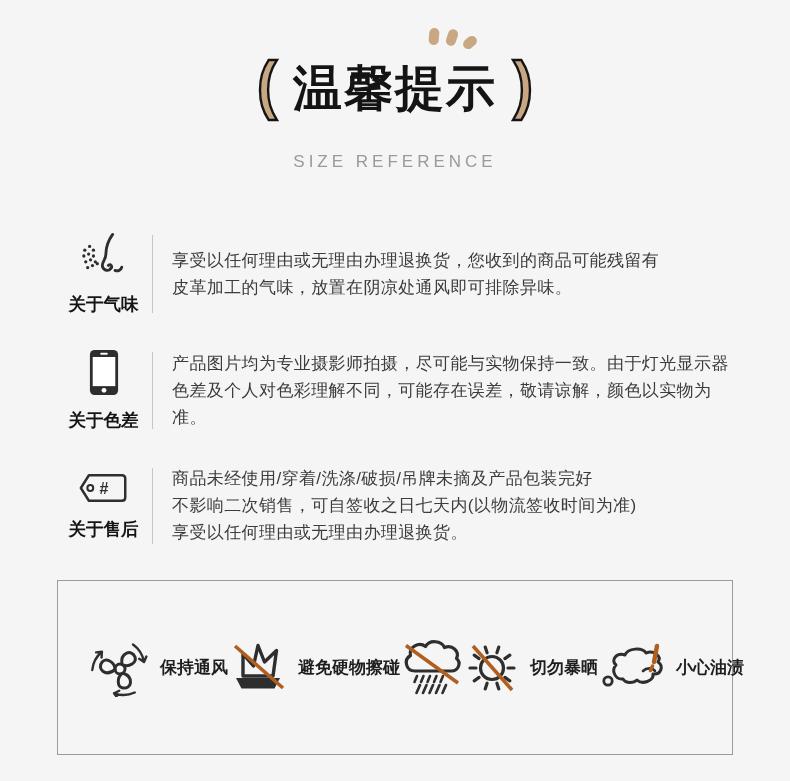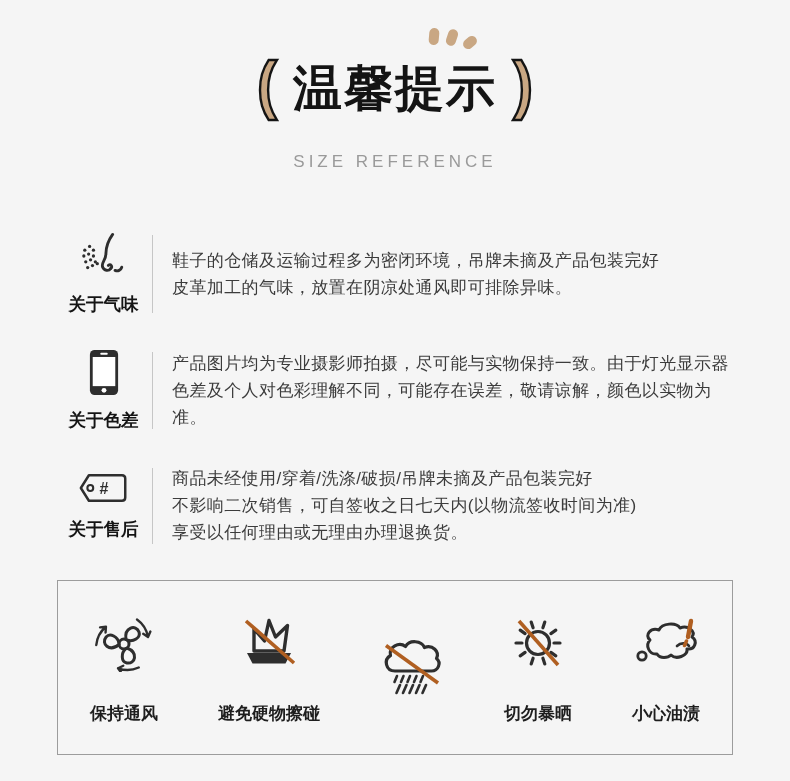--- a/index.html
+++ b/index.html
@@ -64,21 +64,21 @@
   }
 
   
   .care-box{
     width:676px;height:175px;box-sizing:border-box;
     margin:24px auto 0;
     border:1px solid #9c9c9c;
     display:flex;align-items:center;justify-content:space-between;
     padding:0 32px;
   }
-  .care-item{display:flex;flex-direction:column;align-items:center;gap:28px;justify-content:space-between;}
+  .care-item{display:flex;flex-direction:row;align-items:center;gap:10px;justify-content:space-between;}
   .care-icon{height:64px;display:flex;align-items:center;justify-content:center;}
   .care-label{font-size:17px;font-weight:bold;color:#1e1e1e;white-space:nowrap;}
   svg{display:block;}
 </style>
 </head>
 <body>
 
 <div class="page">
 
   <div class="header">
@@ -119,21 +119,21 @@
               <circle cx="9" cy="37" r="1.7"></circle>
                 <circle cx="14" cy="35" r="1.7"></circle>
                 <circle cx="19" cy="33" r="1.7"></circle>
             </g>
           </svg>
         </div>
         <div class="tip-label">关于气味</div>
       </div>
       <div class="tip-divider"></div>
       <div class="tip-text">
-        <span>鞋子的仓储及运输过程多为密闭环境，吊牌未摘及产品包装完好
+        <span>享受以任何理由或无理由办理退换货，您收到的商品可能残留有
 皮革加工的气味，放置在阴凉处通风即可排除异味。</span>
       </div>
     </div>
 
     <div class="tip-row">
       <div class="tip-left">
         <div class="tip-icon">
           <svg width="32" height="47" viewBox="0 0 34 50">
             <rect x="2" y="1" width="30" height="48" rx="5" fill="#2e2e2e"></rect>
             <rect x="5" y="8.5" width="24" height="31" fill="#ffffff"></rect>

